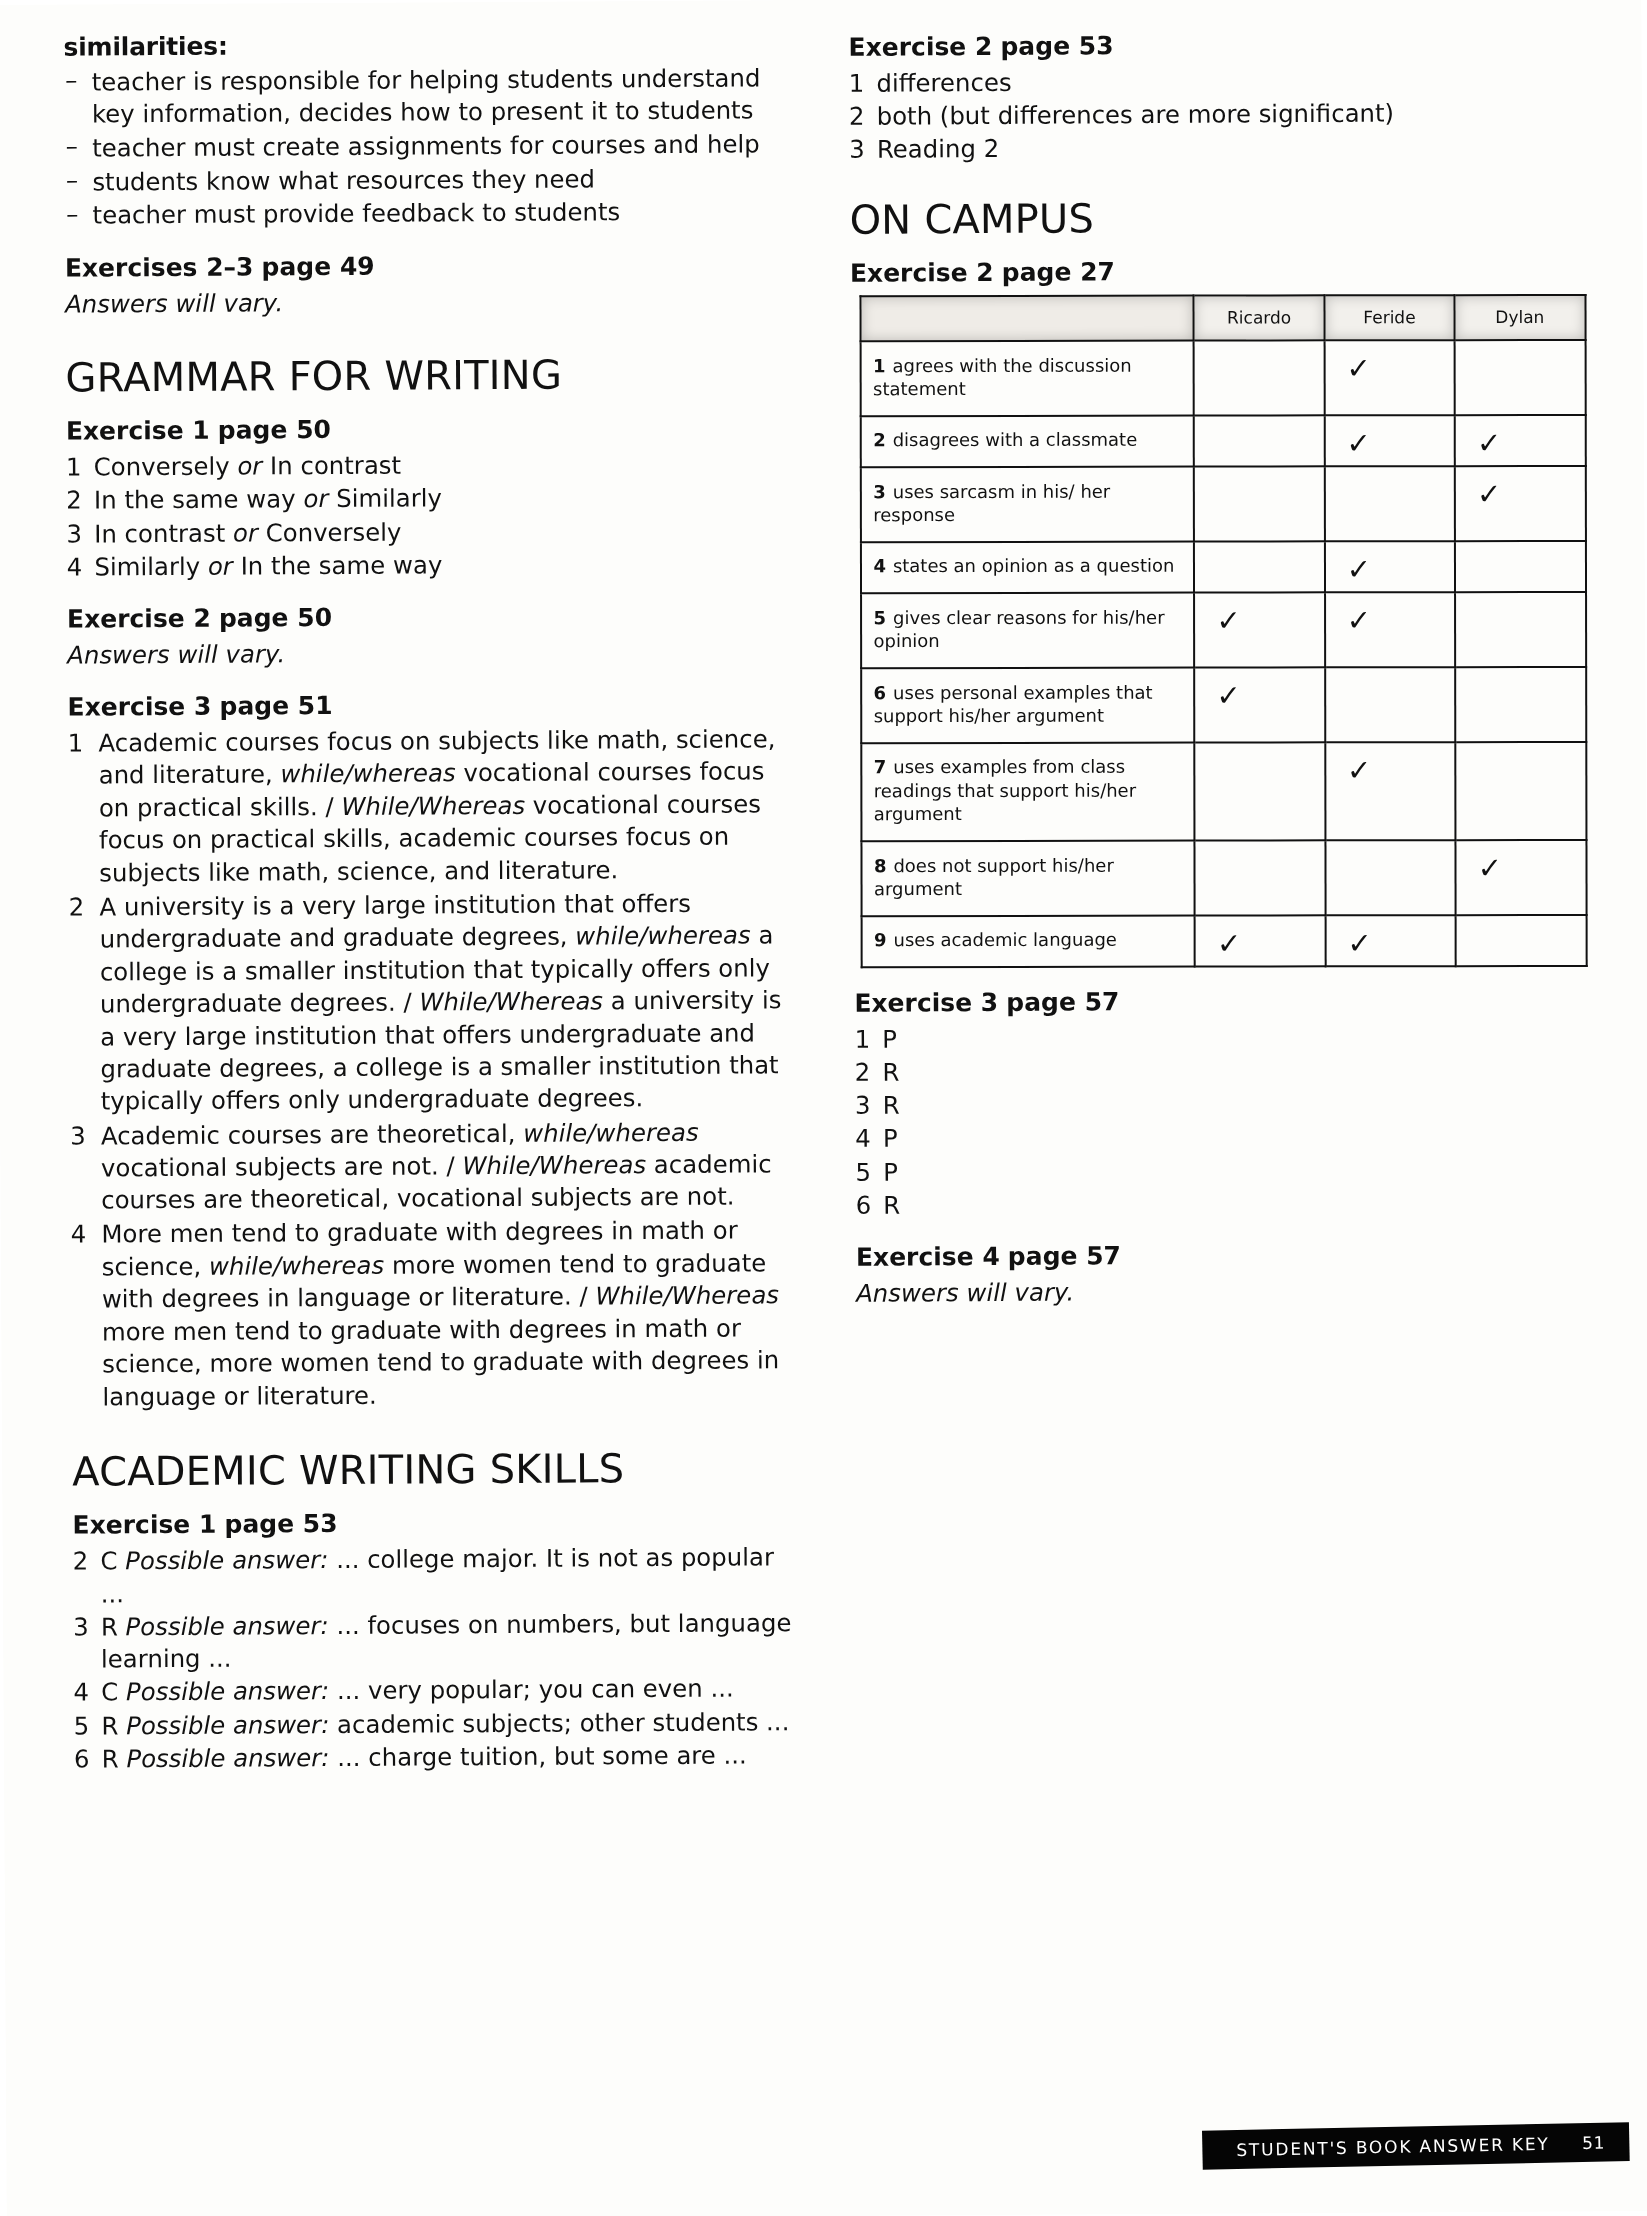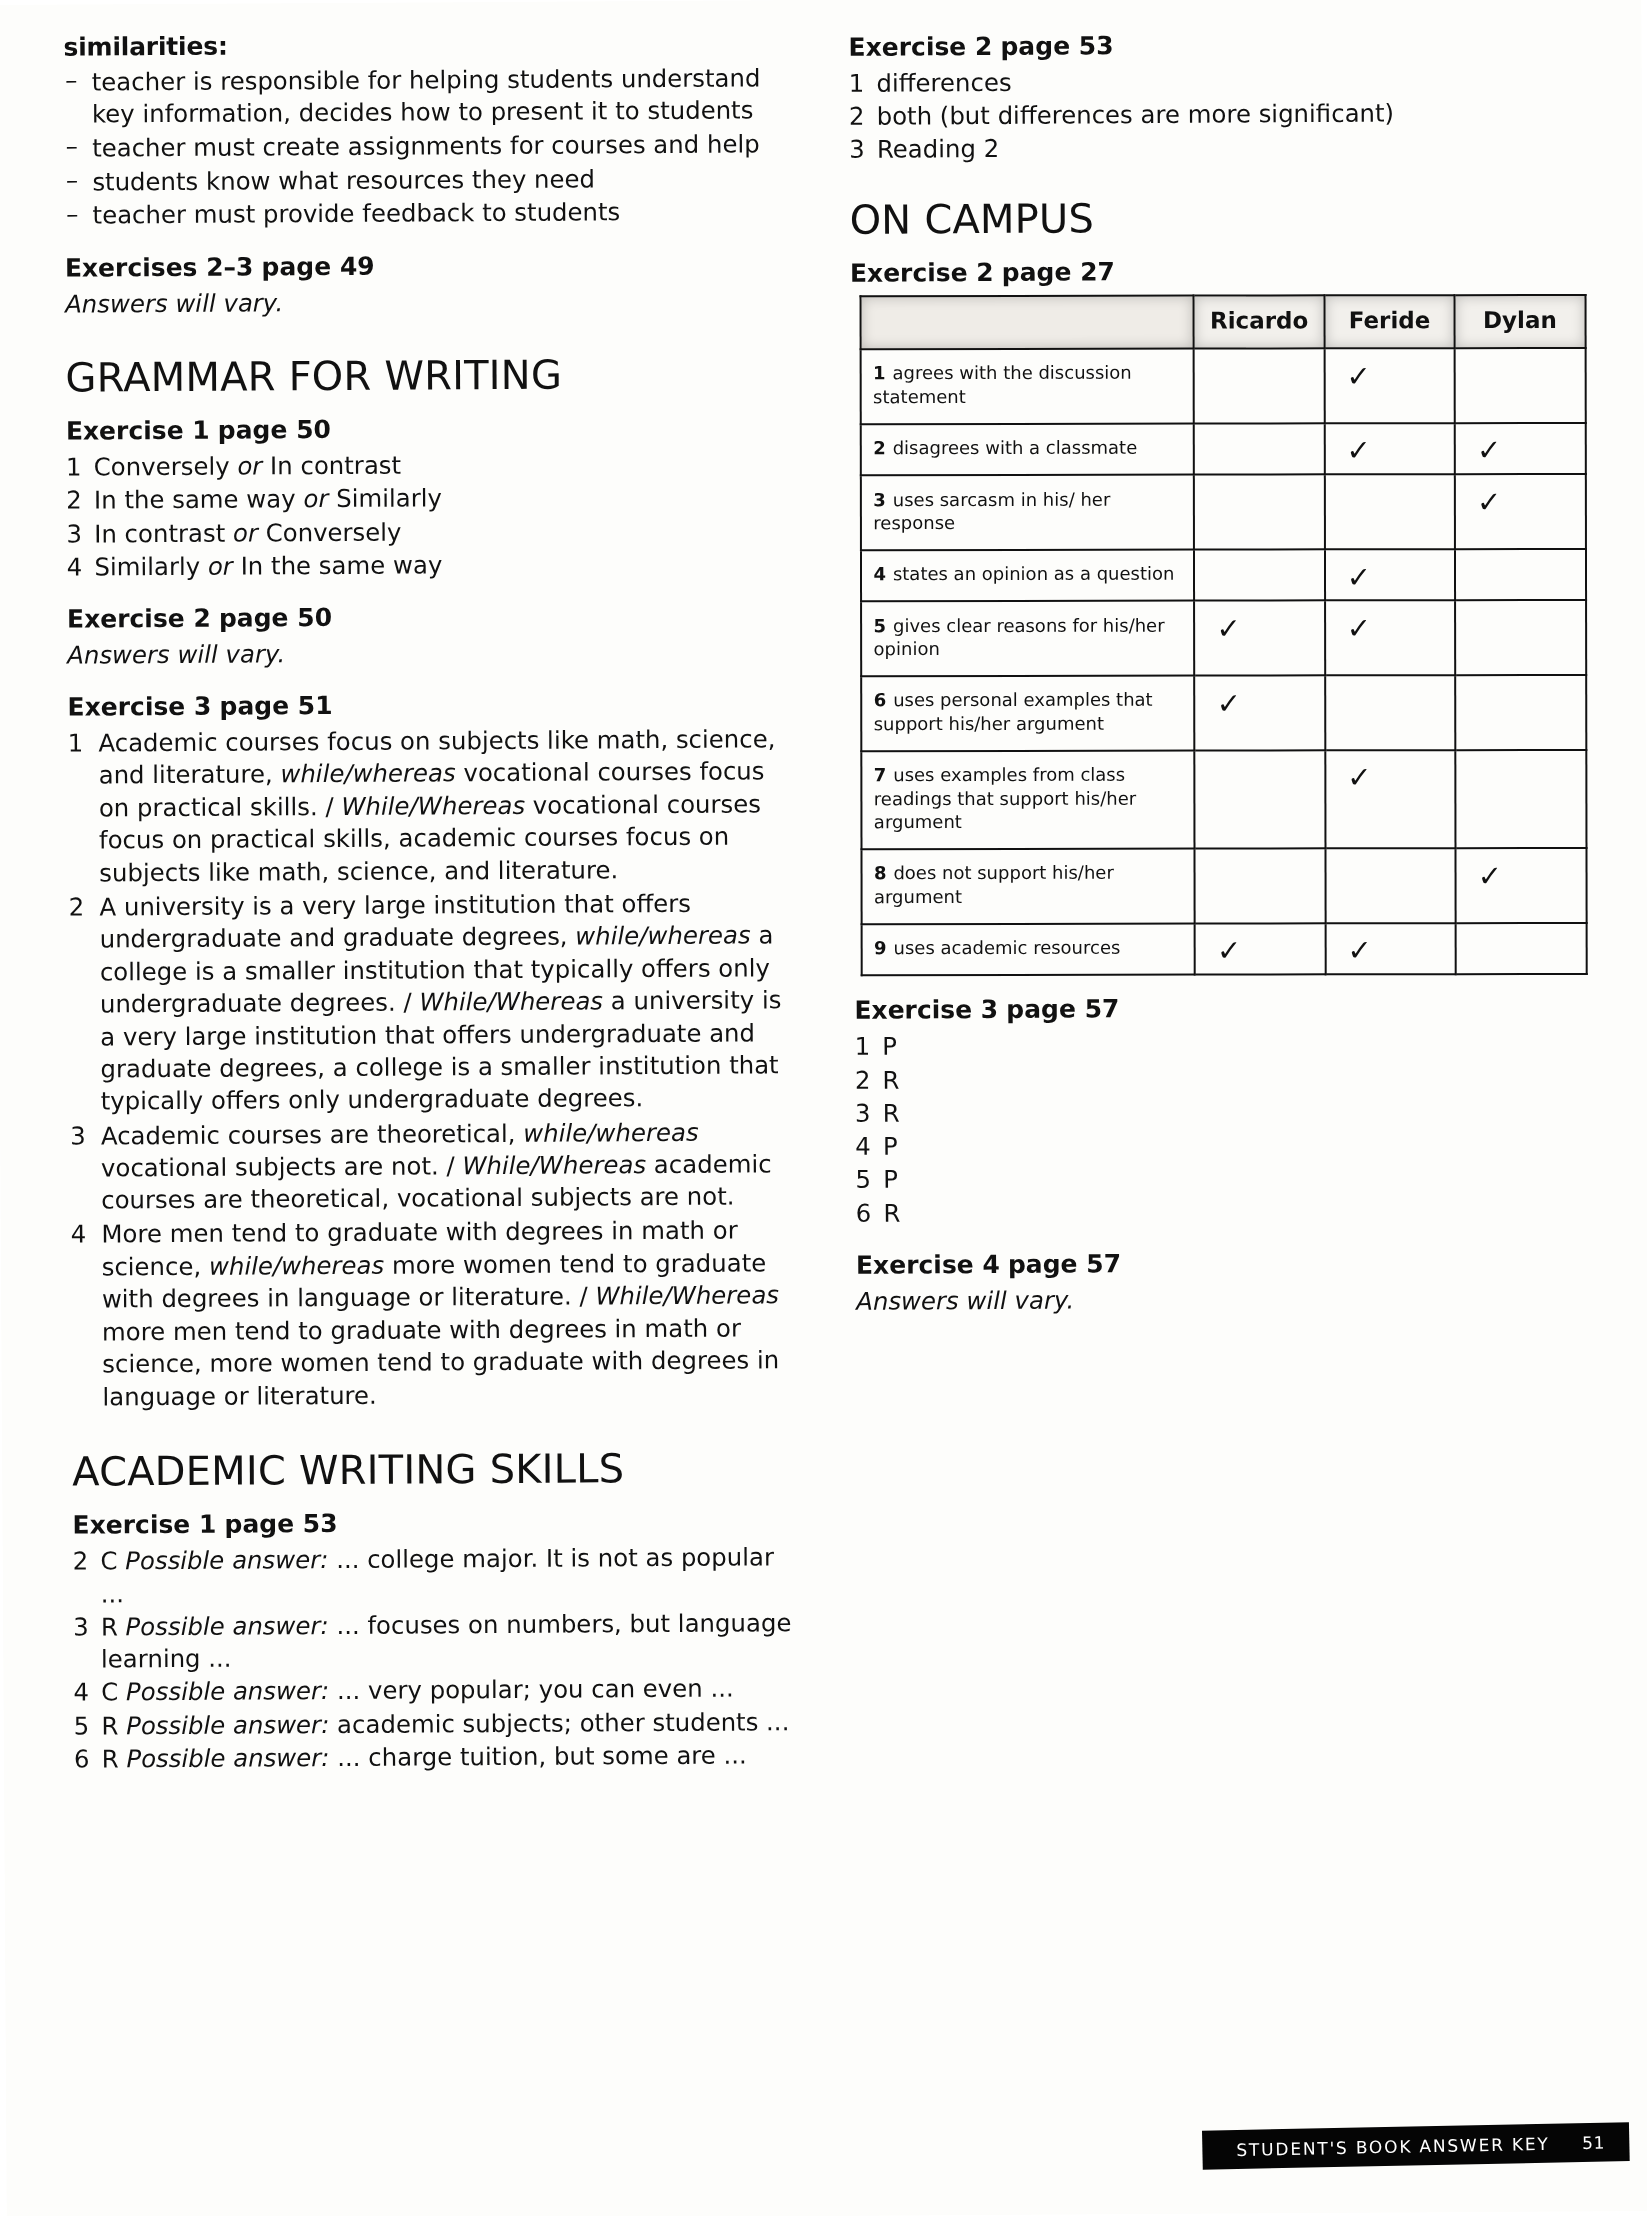--- a/index.html
+++ b/index.html
@@ -119,24 +119,24 @@
     transform: rotate(0.25deg);
   }
   table.campus th, table.campus td {
     border: 2.4px solid #111;
     vertical-align: top;
     font-size: 18px;
     line-height: 1.3;
   }
   table.campus thead th {
     background: #f2f0ec;
-    font-weight: bold;
+    font-weight: normal;
     text-align: center;
     padding: 9.7px 3.2px 11.4px 3.2px;
-    font-size: 23px;
+    font-size: 17px;
     box-shadow: inset 0 0 13px rgba(0,0,0,0.22);
   }
   table.campus thead th.corner { background: #efece7; }
   table.campus td.crit {
     padding: 11.4px 8.1px 14.6px 11.4px;
   }
   table.campus td.crit .num {
     display: inline-block;
     min-width: 19.5px;
     font-weight: bold;
@@ -357,21 +357,21 @@
             <td class="mark"><span class="check">✓</span></td>
             <td class="mark"><span class="check"></span></td>
           </tr>
           <tr>
             <td class="crit"><span class="num">8</span><span class="body">does not support his/her argument</span></td>
             <td class="mark"><span class="check"></span></td>
             <td class="mark"><span class="check"></span></td>
             <td class="mark"><span class="check">✓</span></td>
           </tr>
           <tr>
-            <td class="crit"><span class="num">9</span><span class="body">uses academic resources</span></td>
+            <td class="crit"><span class="num">9</span><span class="body">uses academic language</span></td>
             <td class="mark"><span class="check">✓</span></td>
             <td class="mark"><span class="check">✓</span></td>
             <td class="mark"><span class="check"></span></td>
           </tr>
         </tbody>
       </table>
 
       <div class="ex-head" style="margin-top:18px">
         <span class="ex-label">Exercise 3</span><span class="ex-page">page 57</span>
       </div>

